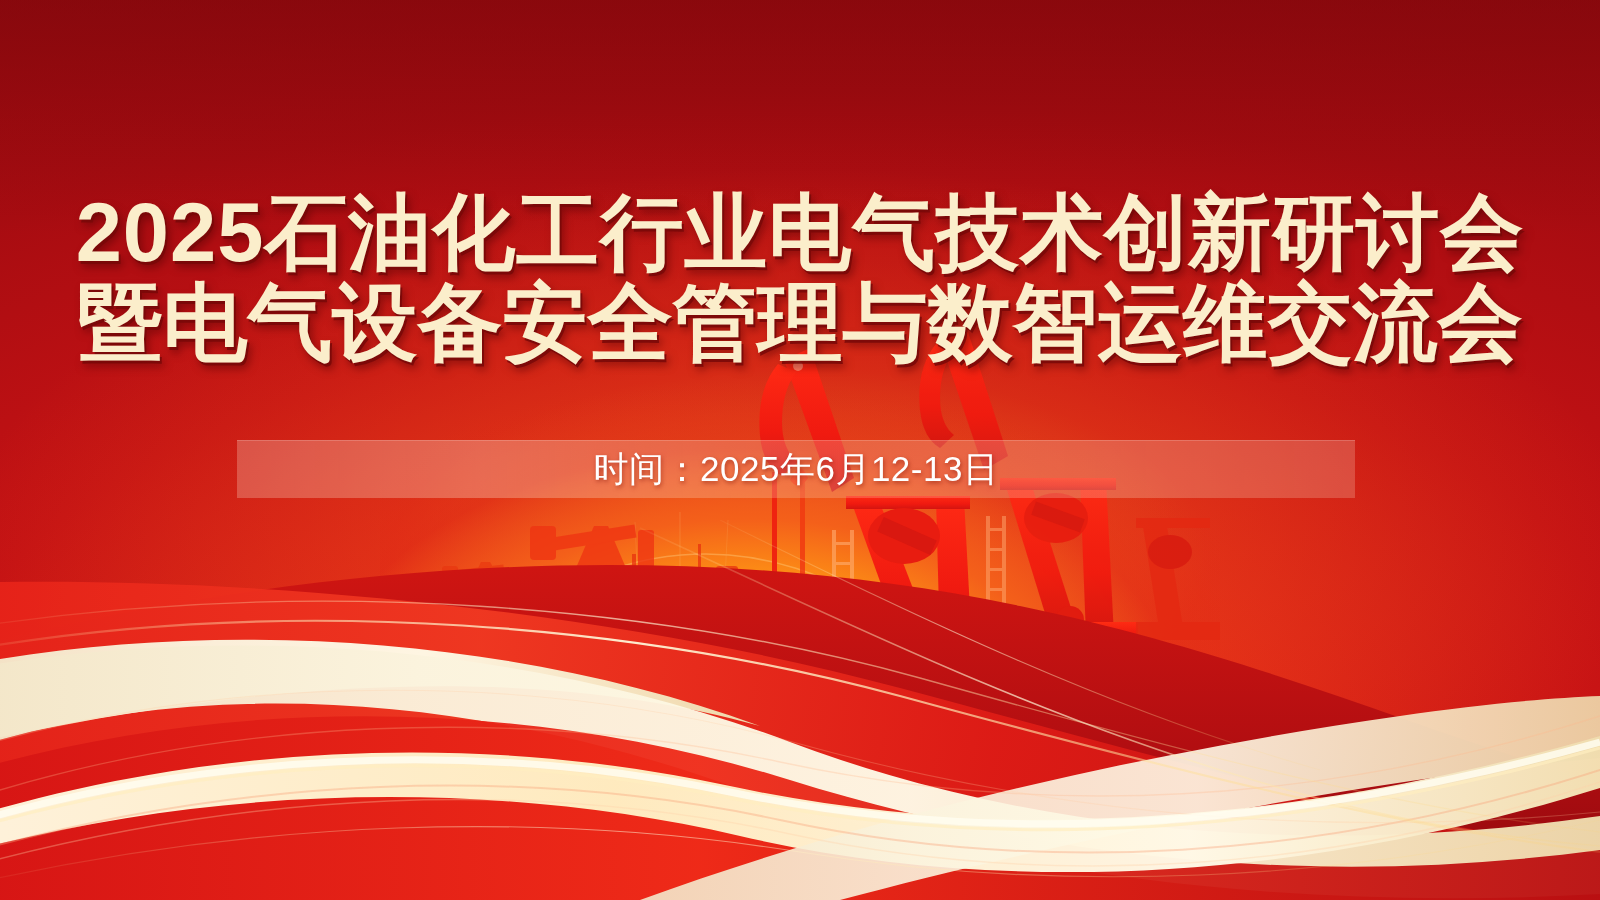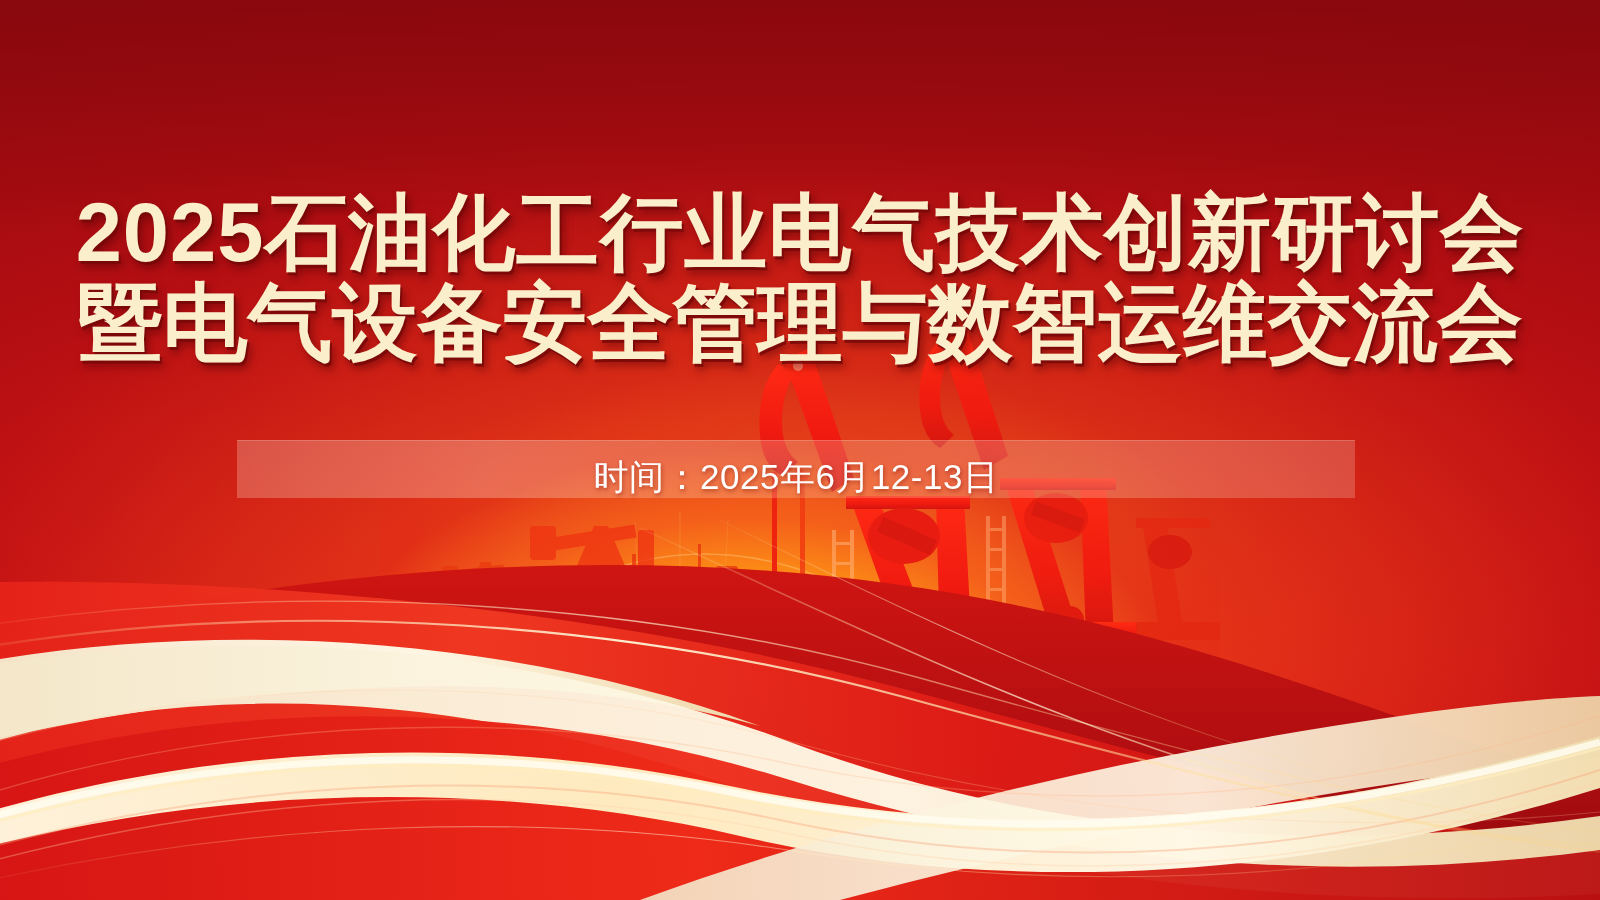--- a/index.html
+++ b/index.html
@@ -108,21 +108,20 @@
   #info-row {
     position: absolute;
     left: 237px;
     top: 440px;
     width: 1118px;
     height: 58px;
     display: flex;
     align-items: center;
     justify-content: center;
     gap: 72px;
-    margin-top: 8px;
   }
   .info-text {
     font-size: 35px;
     line-height: 58px;
     color: #ffffff;
     white-space: nowrap;
     letter-spacing: 0.5px;
     text-shadow: 1px 2px 4px rgba(130,20,10,0.55);
   }
 </style>

